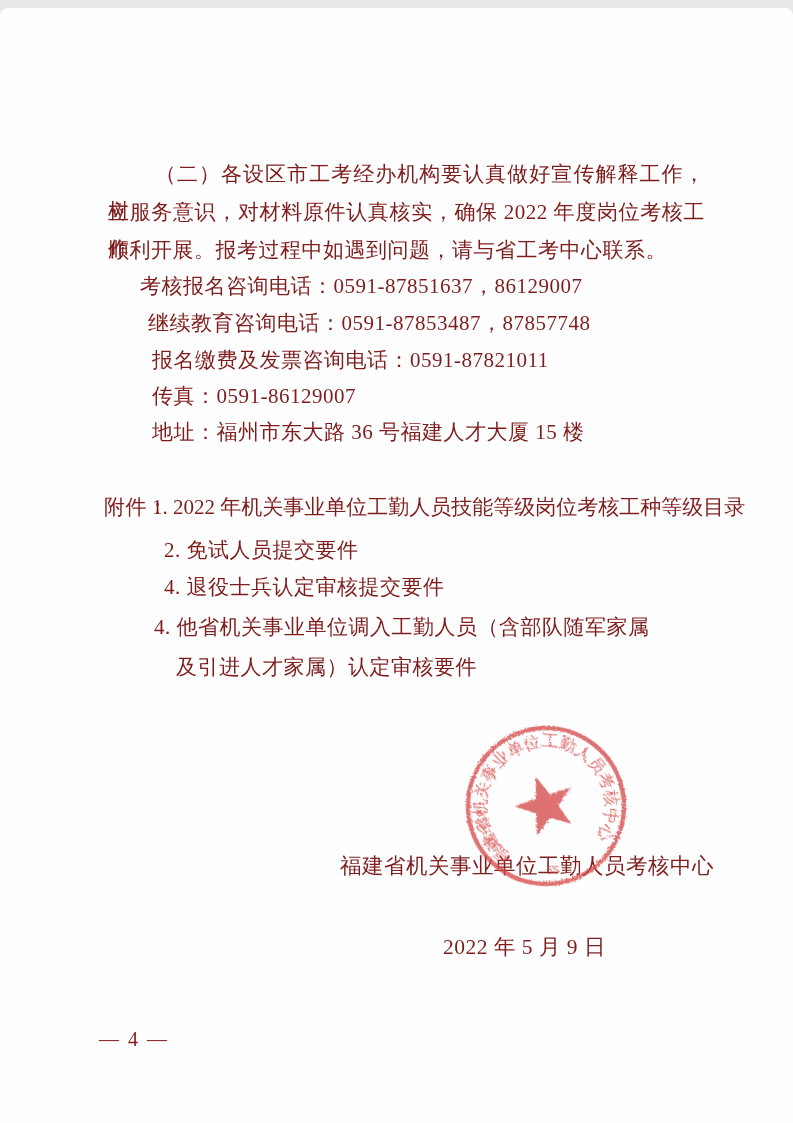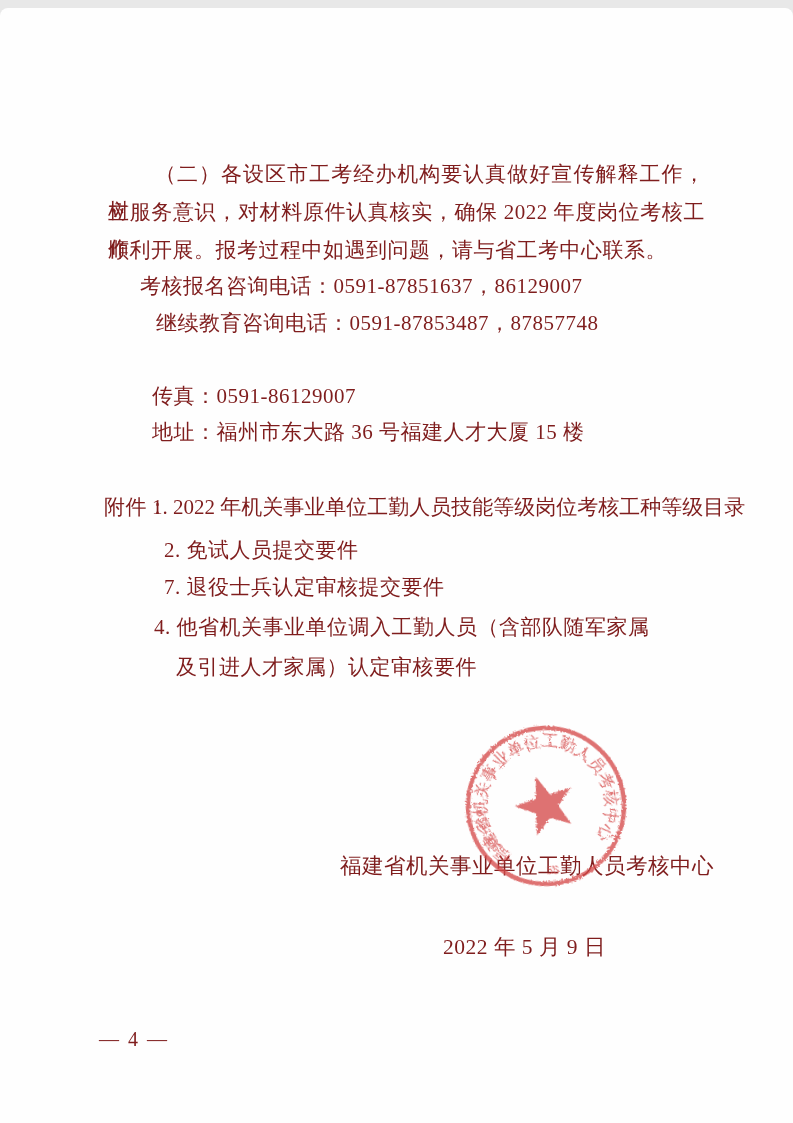--- a/index.html
+++ b/index.html
@@ -43,28 +43,29 @@
 </head>
 <body>
 
 <div class="page">
 
   <div class="abs line just para-indent" style="left:108px; top:148px;">（二）各设区市工考经办机构要认真做好宣传解释工作，树</div>
   <div class="abs line just" style="left:108px; top:186px;">立服务意识，对材料原件认真核实，确保 2022 年度岗位考核工作</div>
   <div class="abs line" style="left:108px; top:224px;">顺利开展。报考过程中如遇到问题，请与省工考中心联系。</div>
 
   <div class="abs line" style="left:140px; top:260px;">考核报名咨询电话：0591-87851637，86129007</div>
-  <div class="abs line" style="left:156px; top:297px;">继续教育咨询电话：0591-87853487，87857748</div>
+  <div class="abs line" style="left:148px; top:297px;">继续教育咨询电话：0591-87853487，87857748</div>
+  <div class="abs line" style="left:152px; top:334px;">报名缴费及发票咨询电话：0591-87821011</div>
   <div class="abs line" style="left:152px; top:370px;">传真：0591-86129007</div>
   <div class="abs line" style="left:152px; top:406px;">地址：福州市东大路 36 号福建人才大厦 15 楼</div>
 
   <div class="abs line" style="left:104px; top:481px;">附件：</div>
   <div class="abs line" style="left:152px; top:481px; letter-spacing:0;">1. 2022 年机关事业单位工勤人员技能等级岗位考核工种等级目录</div>
   <div class="abs line" style="left:164px; top:524px;">2. 免试人员提交要件</div>
-  <div class="abs line" style="left:164px; top:561px;">7. 退役士兵认定审核提交要件</div>
+  <div class="abs line" style="left:164px; top:561px;">4. 退役士兵认定审核提交要件</div>
   <div class="abs line" style="left:154px; top:601px;font-family:Liberation Serif, serif;">4. 他省机关事业单位调入工勤人员（含部队随军家属</div>
   <div class="abs sig" style="left:340px; top:843px;">福建省机关事业单位工勤人员考核中心</div>
 
   <div class="abs line" style="left:176px; top:641px;">及引进人才家属）认定审核要件</div>
   <div class="abs sig" style="left:443px; top:924px;">2022 年 5 月 9 日</div>
 
   <div class="seal-wrap">
     <svg width="172" height="172" viewBox="0 0 172 172">
       <defs>
         <filter id="stampFx" x="-10%" y="-10%" width="120%" height="120%">

